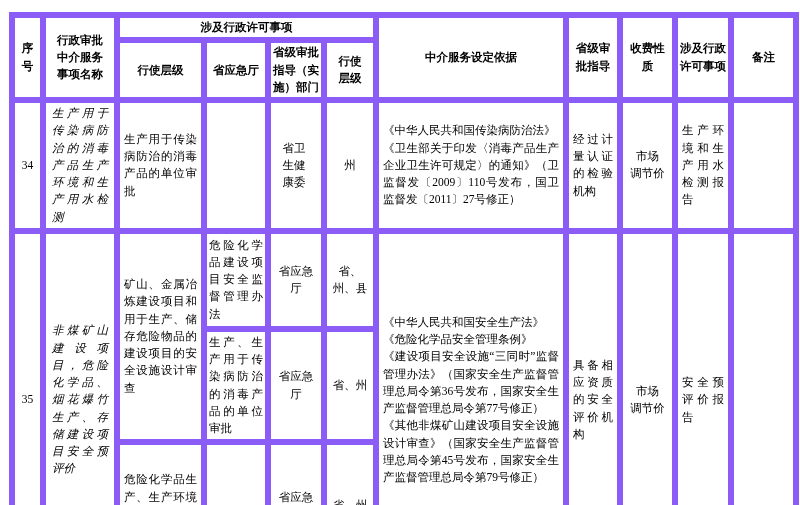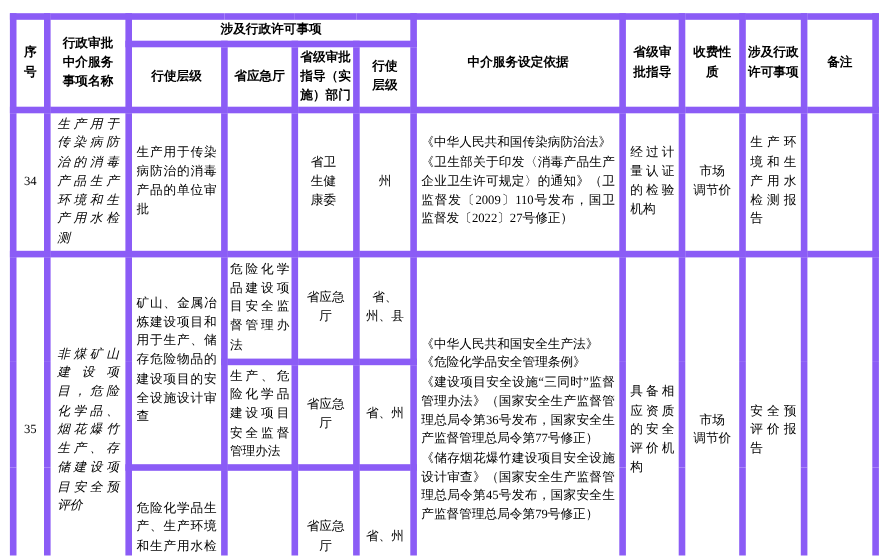--- a/index.html
+++ b/index.html
@@ -82,21 +82,21 @@
 
     <tr class="r-34">
       <td class="c-center">34</td>
       <td class="c-just pad6">生产用于传染病防治的消毒产品生产环境和生产用水检测</td>
       <td class="c-just">生产用于传染病防治的消毒产品的单位审批</td>
       <td class="pad2"></td>
       <td class="c-center pad8">省卫生健康委</td>
       <td class="c-center pad2">州</td>
       <td>
         <div class="basis-line">《中华人民共和国传染病防治法》</div>
-        <div class="basis-line">《卫生部关于印发〈消毒产品生产企业卫生许可规定〉的通知》（卫监督发〔2009〕110号发布，国卫监督发〔2022〕27号修正）</div>
+        <div class="basis-line">《卫生部关于印发〈消毒产品生产企业卫生许可规定〉的通知》（卫监督发〔2009〕110号发布，国卫监督发〔2011〕27号修正）</div>
       </td>
       <td class="c-just">经过计量认证的检验机构</td>
       <td class="c-center">
         <div>市场</div>
         <div>调节价</div>
       </td>
       <td class="c-just">生产环境和生产用水检测报告</td>
       <td></td>
     </tr>
 
@@ -104,32 +104,32 @@
       <td rowspan="3" class="c-center">35</td>
       <td rowspan="3" class="c-just pad6">非煤矿山建设项目，危险化学品、烟花爆竹生产、存储建设项目安全预评价</td>
       <td rowspan="2" class="c-just">矿山、金属冶炼建设项目和用于生产、储存危险物品的建设项目的安全设施设计审查</td>
       <td class="c-just pad2">危险化学品建设项目安全监督管理办法</td>
       <td class="c-center">省应急厅</td>
       <td class="c-center pad2">省、州、县</td>
       <td rowspan="3">
         <div class="basis-line">《中华人民共和国安全生产法》</div>
         <div class="basis-line">《危险化学品安全管理条例》</div>
         <div class="basis-line">《建设项目安全设施“三同时”监督管理办法》（国家安全生产监督管理总局令第36号发布，国家安全生产监督管理总局令第77号修正）</div>
-        <div class="basis-line">《储存烟花爆竹建设项目安全设施设计审查》（国家安全生产监督管理总局令第45号发布，国家安全生产监督管理总局令第79号修正）</div>
+        <div class="basis-line">《其他非煤矿山建设项目安全设施设计审查》（国家安全生产监督管理总局令第45号发布，国家安全生产监督管理总局令第79号修正）</div>
       </td>
       <td rowspan="3" class="c-just">具备相应资质的安全评价机构</td>
       <td rowspan="3" class="c-center">
         <div>市场</div>
         <div>调节价</div>
       </td>
       <td rowspan="3" class="c-just">安全预评价报告</td>
       <td rowspan="3"></td>
     </tr>
     <tr class="r-35b">
-      <td class="c-just pad2">生产、危险化学品建设项目安全监督管理办法</td>
+      <td class="c-just pad2">生产、生产用于传染病防治的消毒产品的单位审批</td>
       <td class="c-center">省应急厅</td>
       <td class="c-center pad2">省、州</td>
     </tr>
     <tr class="r-35c">
       <td class="c-just">危险化学品生产、生产环境和生产用水检测报告</td>
       <td class="pad2"></td>
       <td class="c-center">省应急厅</td>
       <td class="c-center pad2">省、州</td>
     </tr>
   </tbody>

